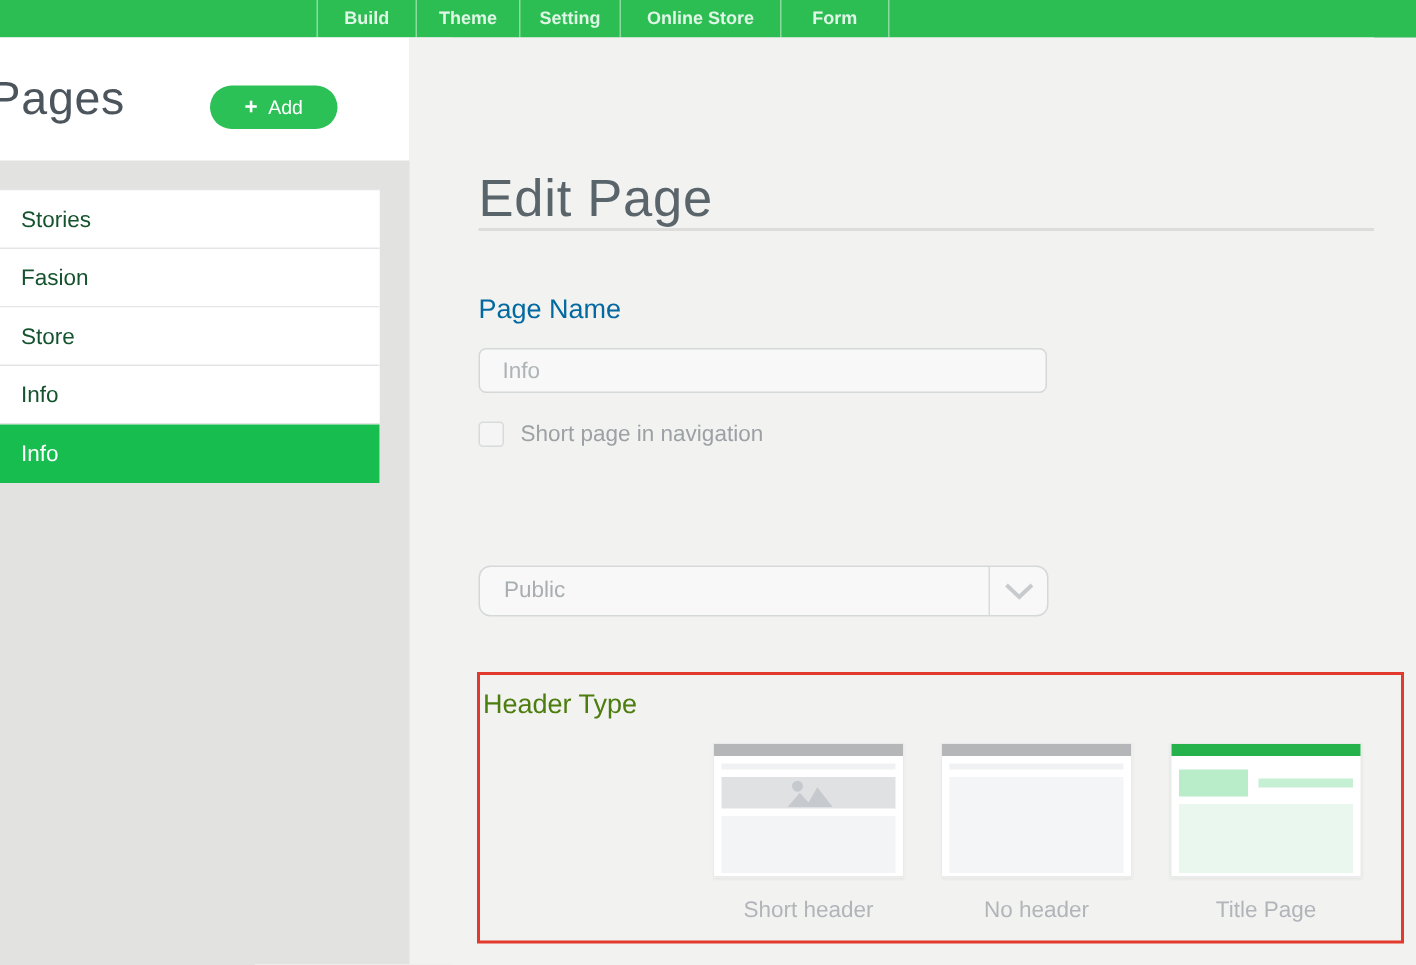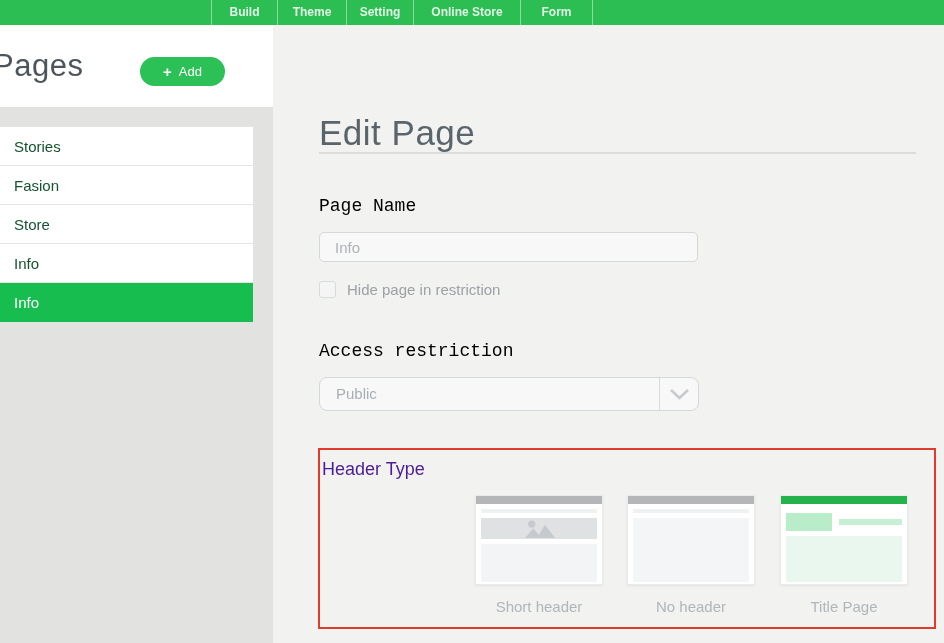--- a/index.html
+++ b/index.html
@@ -25,40 +25,40 @@
   .page-list { position:absolute; left:0; top:101px; width:253px; background:#ffffff; border-top:1px solid #e5e5e5; }
   .page-item { height:39px; line-height:39px; padding-left:14px; font-size:15px; color:#14532d;
                border-bottom:1px solid #e5e5e5; background:#fff; cursor:pointer; }
   .page-item.selected { background:#17bd4f; color:#ffffff; border-bottom:none; }
 
   
   .main { position:absolute; left:273px; top:25px; width:643px; height:618px; background:#f2f2f0; }
   .page-title { position:absolute; left:46px; top:88px; font-size:35px; color:#5a646b; letter-spacing:0.5px; }
   .title-divider { position:absolute; left:46px; top:127px; right:0; height:0; border-top:2px solid #dcdcda; }
 
-  .field-label { position:absolute; font-size:18px; color:#000000;font-family:Liberation Mono, monospace; }
+  .field-label { position:absolute; font-size:18px; color:#0369a1; }
   .lbl-pagename { left:46px; top:171px; }
   .name-input { position:absolute; left:46px; top:207px; width:379px; height:30px; background:#f7f8f7;
                 border:1px solid #d5d8d8; border-radius:5px; padding-left:15px; font-size:15px; color:#aeb3b6;
                 font-family:inherit; outline:none; }
   .name-input::placeholder { color:#aeb3b6; }
 
   .check-row { position:absolute; left:46px; top:256px; display:flex; align-items:center; gap:11px; }
   .checkbox { width:17px; height:17px; background:#f4f5f4; border:1px solid #d8dbdb; border-radius:3px; cursor:pointer; }
   .check-label { font-size:15px; color:#9ca1a5; }
 
   .lbl-access { left:46px; top:316px; }
   .select-box { position:absolute; left:46px; top:352px; width:380px; height:34px; background:#f7f8f7;
                 border:1px solid #d5d8d8; border-radius:8px; display:flex; cursor:pointer; }
   .select-value { flex:1; line-height:32px; padding-left:16px; font-size:15px; color:#a9aeb2; }
   .select-arrow { width:39px; border-left:1px solid #d8dbdb; display:flex; align-items:center; justify-content:center; }
 
   
   .header-type-box { position:absolute; left:45px; top:423px; width:618px; height:181px; border:2px solid #e23b2d; }
-  .lbl-headertype { position:absolute; left:2px; top:9px; font-size:18px; color:#4c1d95; }
+  .lbl-headertype { position:absolute; left:2px; top:9px; font-size:18px; color:#4d7c0f; }
   .card { position:absolute; top:45px; width:128px; cursor:pointer; }
   .card .thumb { width:128px; height:90px; background:#ffffff; border:1px solid #e9eaea;
                  box-shadow:0 1px 2px rgba(0,0,0,0.07); position:relative; }
   .card .caption { margin-top:13px; text-align:center; font-size:15px; color:#b1b5b9; }
   .c1{left:2px}.c2{left:155px}.c3{left:307px}.c4{left:460px}
   .t-bar { position:absolute; left:0; top:0; width:100%; height:8px; background:#b5b6b8; }
   .t-bar.green { background:#25b14b; }
   .t-strip { position:absolute; left:5px; width:116px; height:4px; background:#f0f1f2; top:13px; }
   .t-img { position:absolute; left:5px; width:116px; background:#e3e5e7; display:flex; align-items:center; justify-content:center; overflow:hidden; }
   .t-img.tall { top:22px; height:33px; }
@@ -103,24 +103,23 @@
 
 <div class="main">
   <div class="page-title">Edit Page</div>
   <div class="title-divider"></div>
 
   <div class="field-label lbl-pagename">Page Name</div>
   <input class="name-input" type="text" value="Info" style="">
 
   <div class="check-row">
     <div class="checkbox"></div>
-    <div class="check-label">Hide page in restriction</div>
+    <div class="check-label">Short page in navigation</div>
   </div>
 
-  <div class="field-label lbl-access">Access restriction</div>
   <div class="select-box">
     <div class="select-value">Public</div>
     <div class="select-arrow">
       <svg width="21" height="12" viewBox="0 0 21 12">
         <polyline points="2,2 10.5,10 19,2" fill="none" stroke="#c7cbce" stroke-width="2.6"></polyline>
       </svg>
     </div>
   </div>
 
   <div class="header-type-box">

